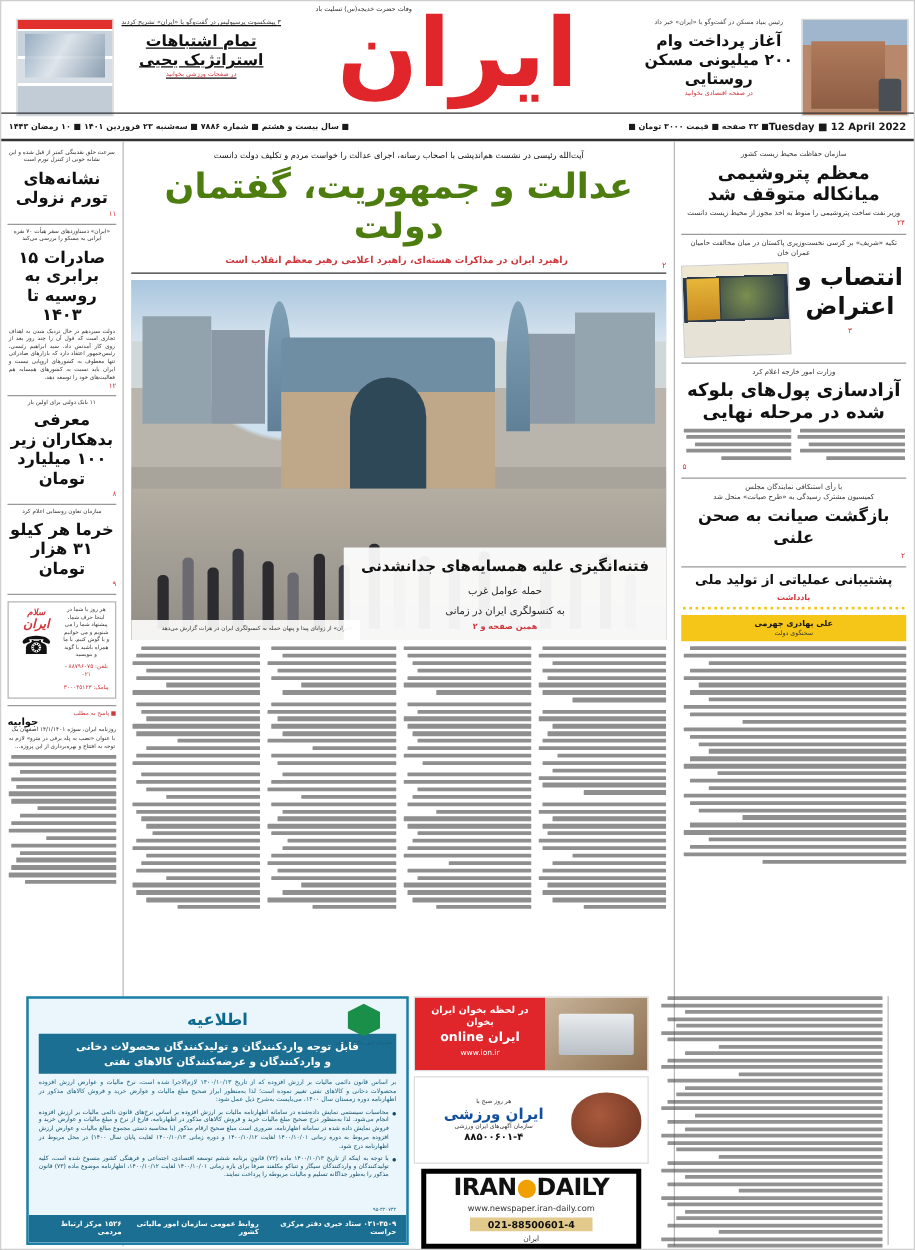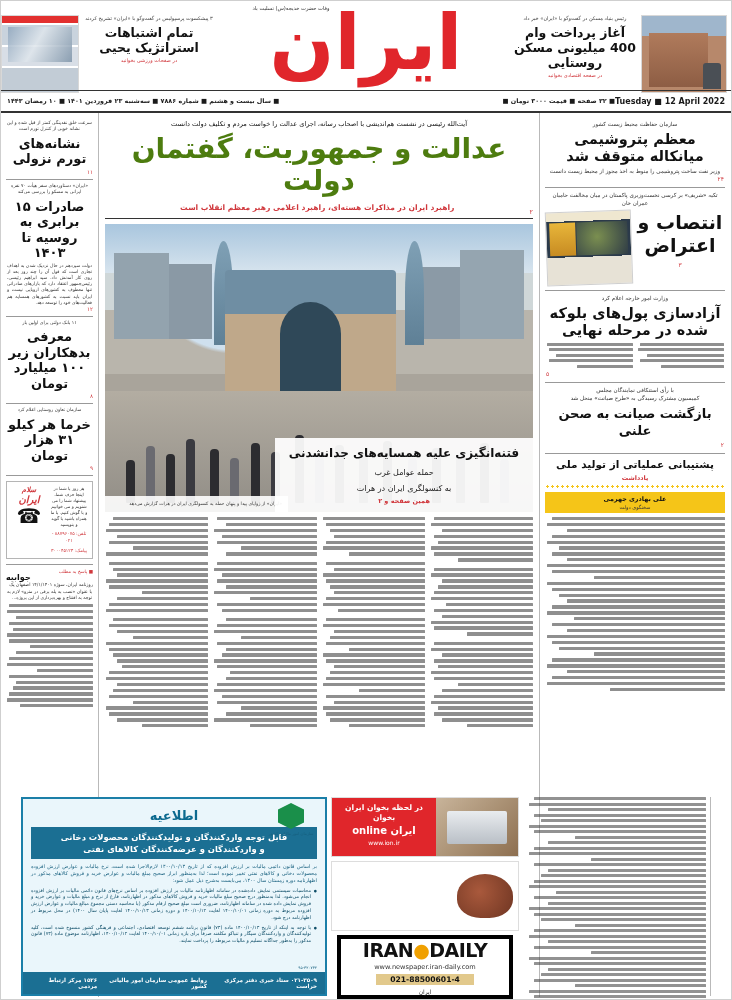--- a/index.html
+++ b/index.html
@@ -18,22 +18,22 @@
   .logo-wrap{position:absolute;left:50%;transform:translateX(-50%);top:2px;
              width:240px;text-align:center;}
   .logo-word{
     font-family:"DejaVu Sans","Liberation Sans",sans-serif;
     font-weight:700;font-size:76px;line-height:80px;color:#e0262b;
     letter-spacing:-2px;direction:rtl;
   }
   .condolence{position:absolute;top:4px;left:50%;transform:translateX(-118px);
       font-size:5.2px;line-height:7px;color:#333;text-align:center;width:86px;}
 
-  .m-left{position:absolute;left:0;top:14px;width:214px;display:flex;
-          flex-direction:row-reverse;align-items:flex-start;gap:4px;}
+  .m-left{position:absolute;left:12px;top:14px;width:214px;display:flex;
+          flex-direction:row-reverse;align-items:flex-start;gap:4px;text-decoration:underline;}
   .m-right{position:absolute;right:4px;top:14px;width:214px;display:flex;
           flex-direction:row;align-items:flex-start;gap:4px;}
   .thumb-news{width:76px;height:76px;flex:0 0 76px;border:1px solid #d8d8d8;
       background:
         linear-gradient(180deg,#e2302f 0 9%,#fff 9% 12%,#c9d3dd 12% 38%,#fff 38% 41%,#d8dee6 41% 66%,#fff 66% 69%,#c2ccd6 69% 100%);
       position:relative;overflow:hidden;}
   .thumb-news:after{content:"";position:absolute;inset:14% 8% 40% 8%;
       background:linear-gradient(120deg,#8fa6bd,#dfe6ec 45%,#7d93a8);opacity:.85;}
   .thumb-photo{width:84px;height:76px;flex:0 0 84px;border:1px solid #d8d8d8;
       background:linear-gradient(180deg,#9fb6cc 0 26%,#b7886b 26% 100%);
@@ -232,21 +232,21 @@
     <div class="condolence">وفات حضرت خدیجه(س) تسلیت باد</div>
 
     <div class="logo-wrap">
       <div class="logo-word">ایران</div>
     </div>
 
     <div class="m-right">
       <div class="thumb-photo"></div>
       <div class="m-txt">
         <div class="m-kicker">رئیس بنیاد مسکن در گفت‌وگو با «ایران» خبر داد</div>
-        <div class="m-head">آغاز پرداخت وام 400 میلیونی مسکن روستایی</div>
+        <div class="m-head">آغاز پرداخت وام ۲۰۰ میلیونی مسکن روستایی</div>
         <div class="m-read">در صفحه اقتصادی بخوانید</div>
       </div>
     </div>
 
     <div class="strap">
       <div class="strap-en">Tuesday ■ 12 April 2022</div>
       <div class="strap-fa">■ ۳۲ صفحه ■ قیمت ۳۰۰۰ تومان ■</div>
       <div style="flex:1"></div>
       <div class="strap-fa">■ سال بیست و هشتم ■ شماره ۷۸۸۶ ■ سه‌شنبه ۲۳ فروردین ۱۴۰۱ ■ ۱۰ رمضان ۱۴۴۳</div>
     </div>
@@ -385,21 +385,21 @@
           <div class="ph-p c" style="left:72%;height:44%;"></div>
           <div class="ph-p" style="left:78%;height:53%;"></div>
           <div class="ph-p w" style="left:84%;height:47%;"></div>
           <div class="ph-p" style="left:90%;height:58%;"></div>
           <div class="ph-p c" style="left:95%;height:43%;"></div>
         </div>
         <div class="cap-left">«ایران» از زوایای پیدا و پنهان حمله به کنسولگری ایران در هرات گزارش می‌دهد</div>
         <div class="cap-box">
           <div class="cap-head">فتنه‌انگیزی علیه همسایه‌های جدانشدنی</div>
           <div class="cap-sub">حمله عوامل غرب</div>
-          <div class="cap-sub">به کنسولگری ایران در هرات</div>
+          <div class="cap-sub">به کنسولگری ایران در زمانی</div>
           <div class="cap-pg">همین صفحه و ۲</div>
         </div>
       </div>
 
       <div class="story-cols">
         <div class="scol">
             <div class="tl s1"></div>
             <div class="tl s3"></div>
             <div class="tl s2"></div>
             <div class="tl s1"></div>
@@ -669,20 +669,26 @@
         <div class="ion-img"></div>
         <div class="ion-red">
           <div class="ion-t1">در لحظه بخوان ایران بخوان</div>
           <div class="ion-t2">ایران online</div>
           <div class="ion-url">www.ion.ir</div>
         </div>
       </div>
 
       <div class="ad-varzesh">
         <div class="glove"></div>
+        <div class="varz-txt">
+          <div class="varz-kicker">هر روز صبح با</div>
+          <div class="varz-logo">ایران ورزشی</div>
+          <div class="varz-sub">سازمان آگهی‌های ایران ورزشی</div>
+          <div class="varz-tel">۸۸۵۰۰۶۰۱-۴</div>
+        </div>
       </div>
 
       <div class="ad-daily">
         <div class="daily-logo">IRAN<span class="o">●</span>DAILY</div>
         <div class="daily-url">www.newspaper.iran-daily.com</div>
         <div class="daily-tel">021-88500601-4</div>
         <div class="daily-mark">ایران</div>
       </div>
     </div>
 

